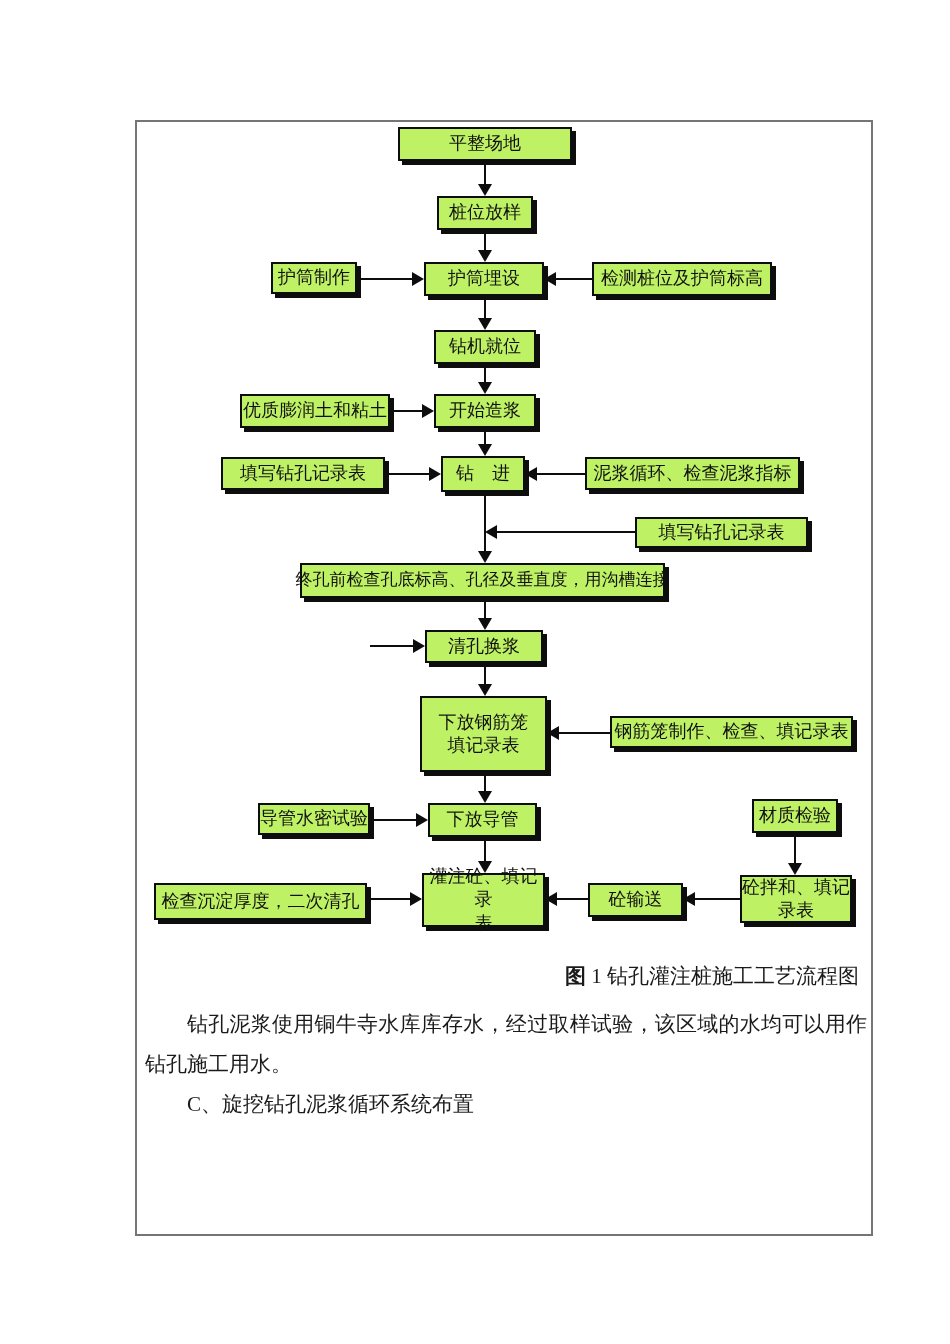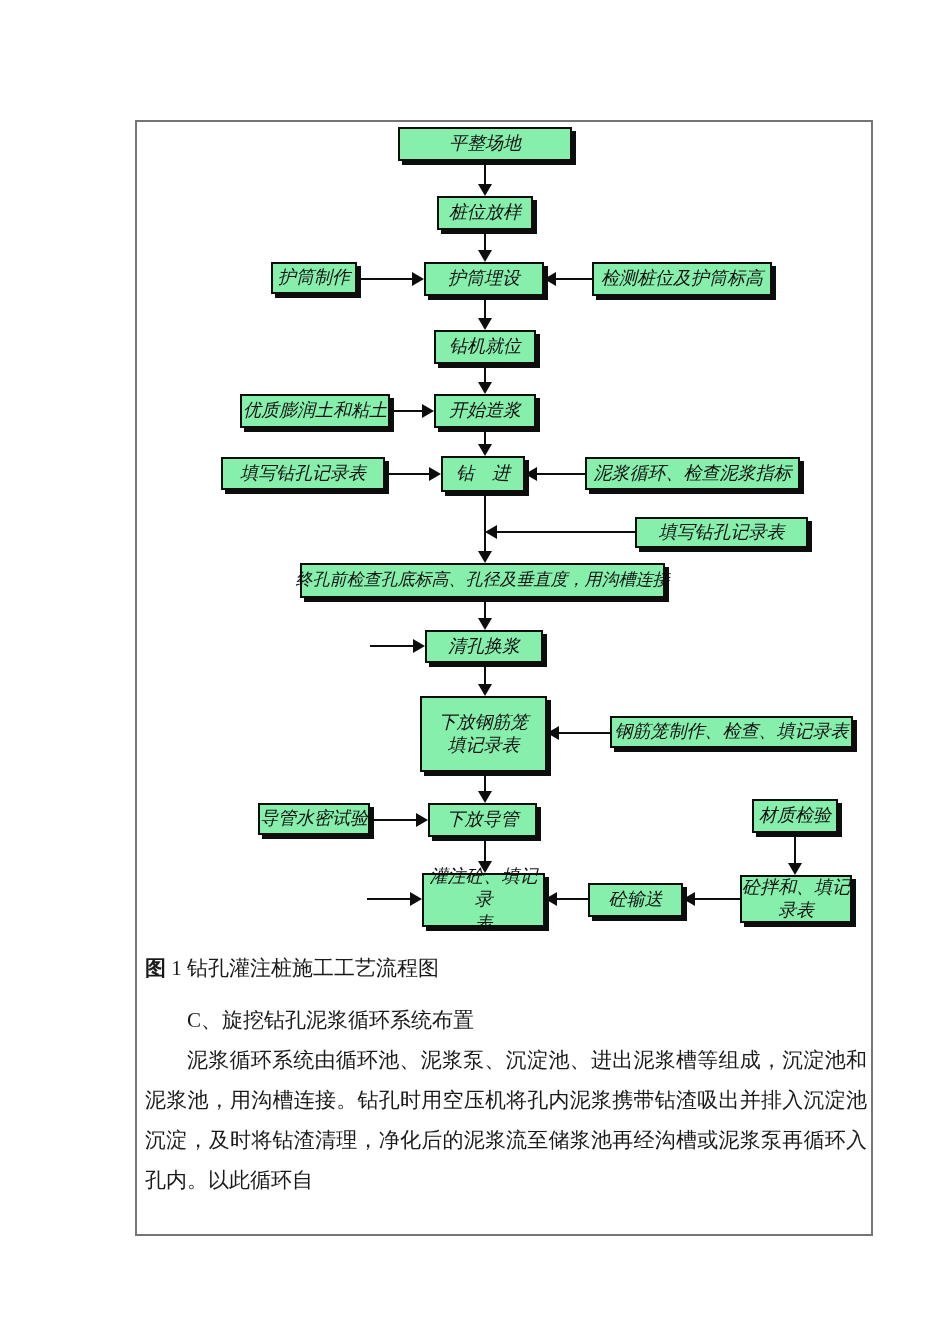--- a/index.html
+++ b/index.html
@@ -15,39 +15,38 @@
     position:absolute;
     left:135px;top:120px;width:738px;height:1116px;
     border:2px solid #757575;
     box-sizing:border-box;
     background:#ffffff;
   }
   svg.connectors{position:absolute;left:0;top:0;width:950px;height:1344px;}
   .node{
     position:absolute;
     box-sizing:border-box;
-    background:#86efac;
+    background:#bef264;
     border:2px solid #0d0d0d;
     box-shadow:4px 4px 0 0 #0d0d0d;
     display:flex;align-items:center;justify-content:center;
     text-align:center;
     font-size:18px;line-height:1.3;
     white-space:pre-line;
     color:#111;
-    font-style:italic;
   }
   .node.nowrap{white-space:nowrap;font-size:17px;}
   .textblock{
     position:absolute;left:145px;top:948px;width:722px;
     font-size:21px;line-height:40px;
   }
-  .fig-caption{text-align:left;margin:0;font-family:Liberation Serif, serif;}
+  .fig-caption{text-align:right;margin:8px;font-family:Liberation Serif, serif;}
   .fig-caption .bold{font-weight:bold;}
   .para{margin:0;text-indent:2em;text-align:justify;}
-  .para.heading{text-align:left;margin-top:12px;}
+  .para.heading{text-align:left;}
 </style>
 </head>
 <body>
 
 <div class="page">
 
   <div class="doc-cell"></div>
 
   <svg class="connectors" viewBox="0 0 950 1344" xmlns="http://www.w3.org/2000/svg">
     <g stroke="#0d0d0d" stroke-width="2" fill="#0d0d0d">
@@ -115,25 +114,26 @@
   <div class="node" style="left:585px;top:457px;width:215px;height:33px">泥浆循环、检查泥浆指标</div>
   <div class="node" style="left:635px;top:517px;width:173px;height:31px">填写钻孔记录表</div>
   <div class="node nowrap" style="left:300px;top:563px;width:365px;height:35px">终孔前检查孔底标高、孔径及垂直度，用沟槽连接</div>
   <div class="node" style="left:425px;top:630px;width:118px;height:33px">清孔换浆</div>
   <div class="node" style="left:420px;top:696px;width:127px;height:76px">下放钢筋笼
 填记录表</div>
   <div class="node" style="left:610px;top:716px;width:243px;height:32px">钢筋笼制作、检查、填记录表</div>
   <div class="node" style="left:258px;top:803px;width:112px;height:32px">导管水密试验</div>
   <div class="node" style="left:428px;top:803px;width:109px;height:34px">下放导管</div>
   <div class="node" style="left:752px;top:799px;width:86px;height:34px">材质检验</div>
+  <div class="node" style="left:154px;top:883px;width:213px;height:37px">检查沉淀厚度，二次清孔</div>
   <div class="node" style="left:422px;top:873px;width:123px;height:54px">灌注砼、填记录
 表</div>
   <div class="node" style="left:588px;top:883px;width:95px;height:34px">砼输送</div>
   <div class="node" style="left:740px;top:875px;width:112px;height:48px">砼拌和、填记
 录表</div>
 
   <div class="textblock">
     <p class="fig-caption"><span class="bold">图</span><span> 1 钻孔灌注桩施工工艺流程图</span></p>
+    <p class="para">钻孔泥浆使用铜牛寺水库库存水，经过取样试验，该区域的水均可以用作钻孔施工用水。</p>
     <p class="para heading">C、旋挖钻孔泥浆循环系统布置</p>
-    <p class="para">泥浆循环系统由循环池、泥浆泵、沉淀池、进出泥浆槽等组成，沉淀池和泥浆池，用沟槽连接。钻孔时用空压机将孔内泥浆携带钻渣吸出并排入沉淀池沉淀，及时将钻渣清理，净化后的泥浆流至储浆池再经沟槽或泥浆泵再循环入孔内。以此循环自</p>
   </div>
 
 </div>
 
 </body></html>

